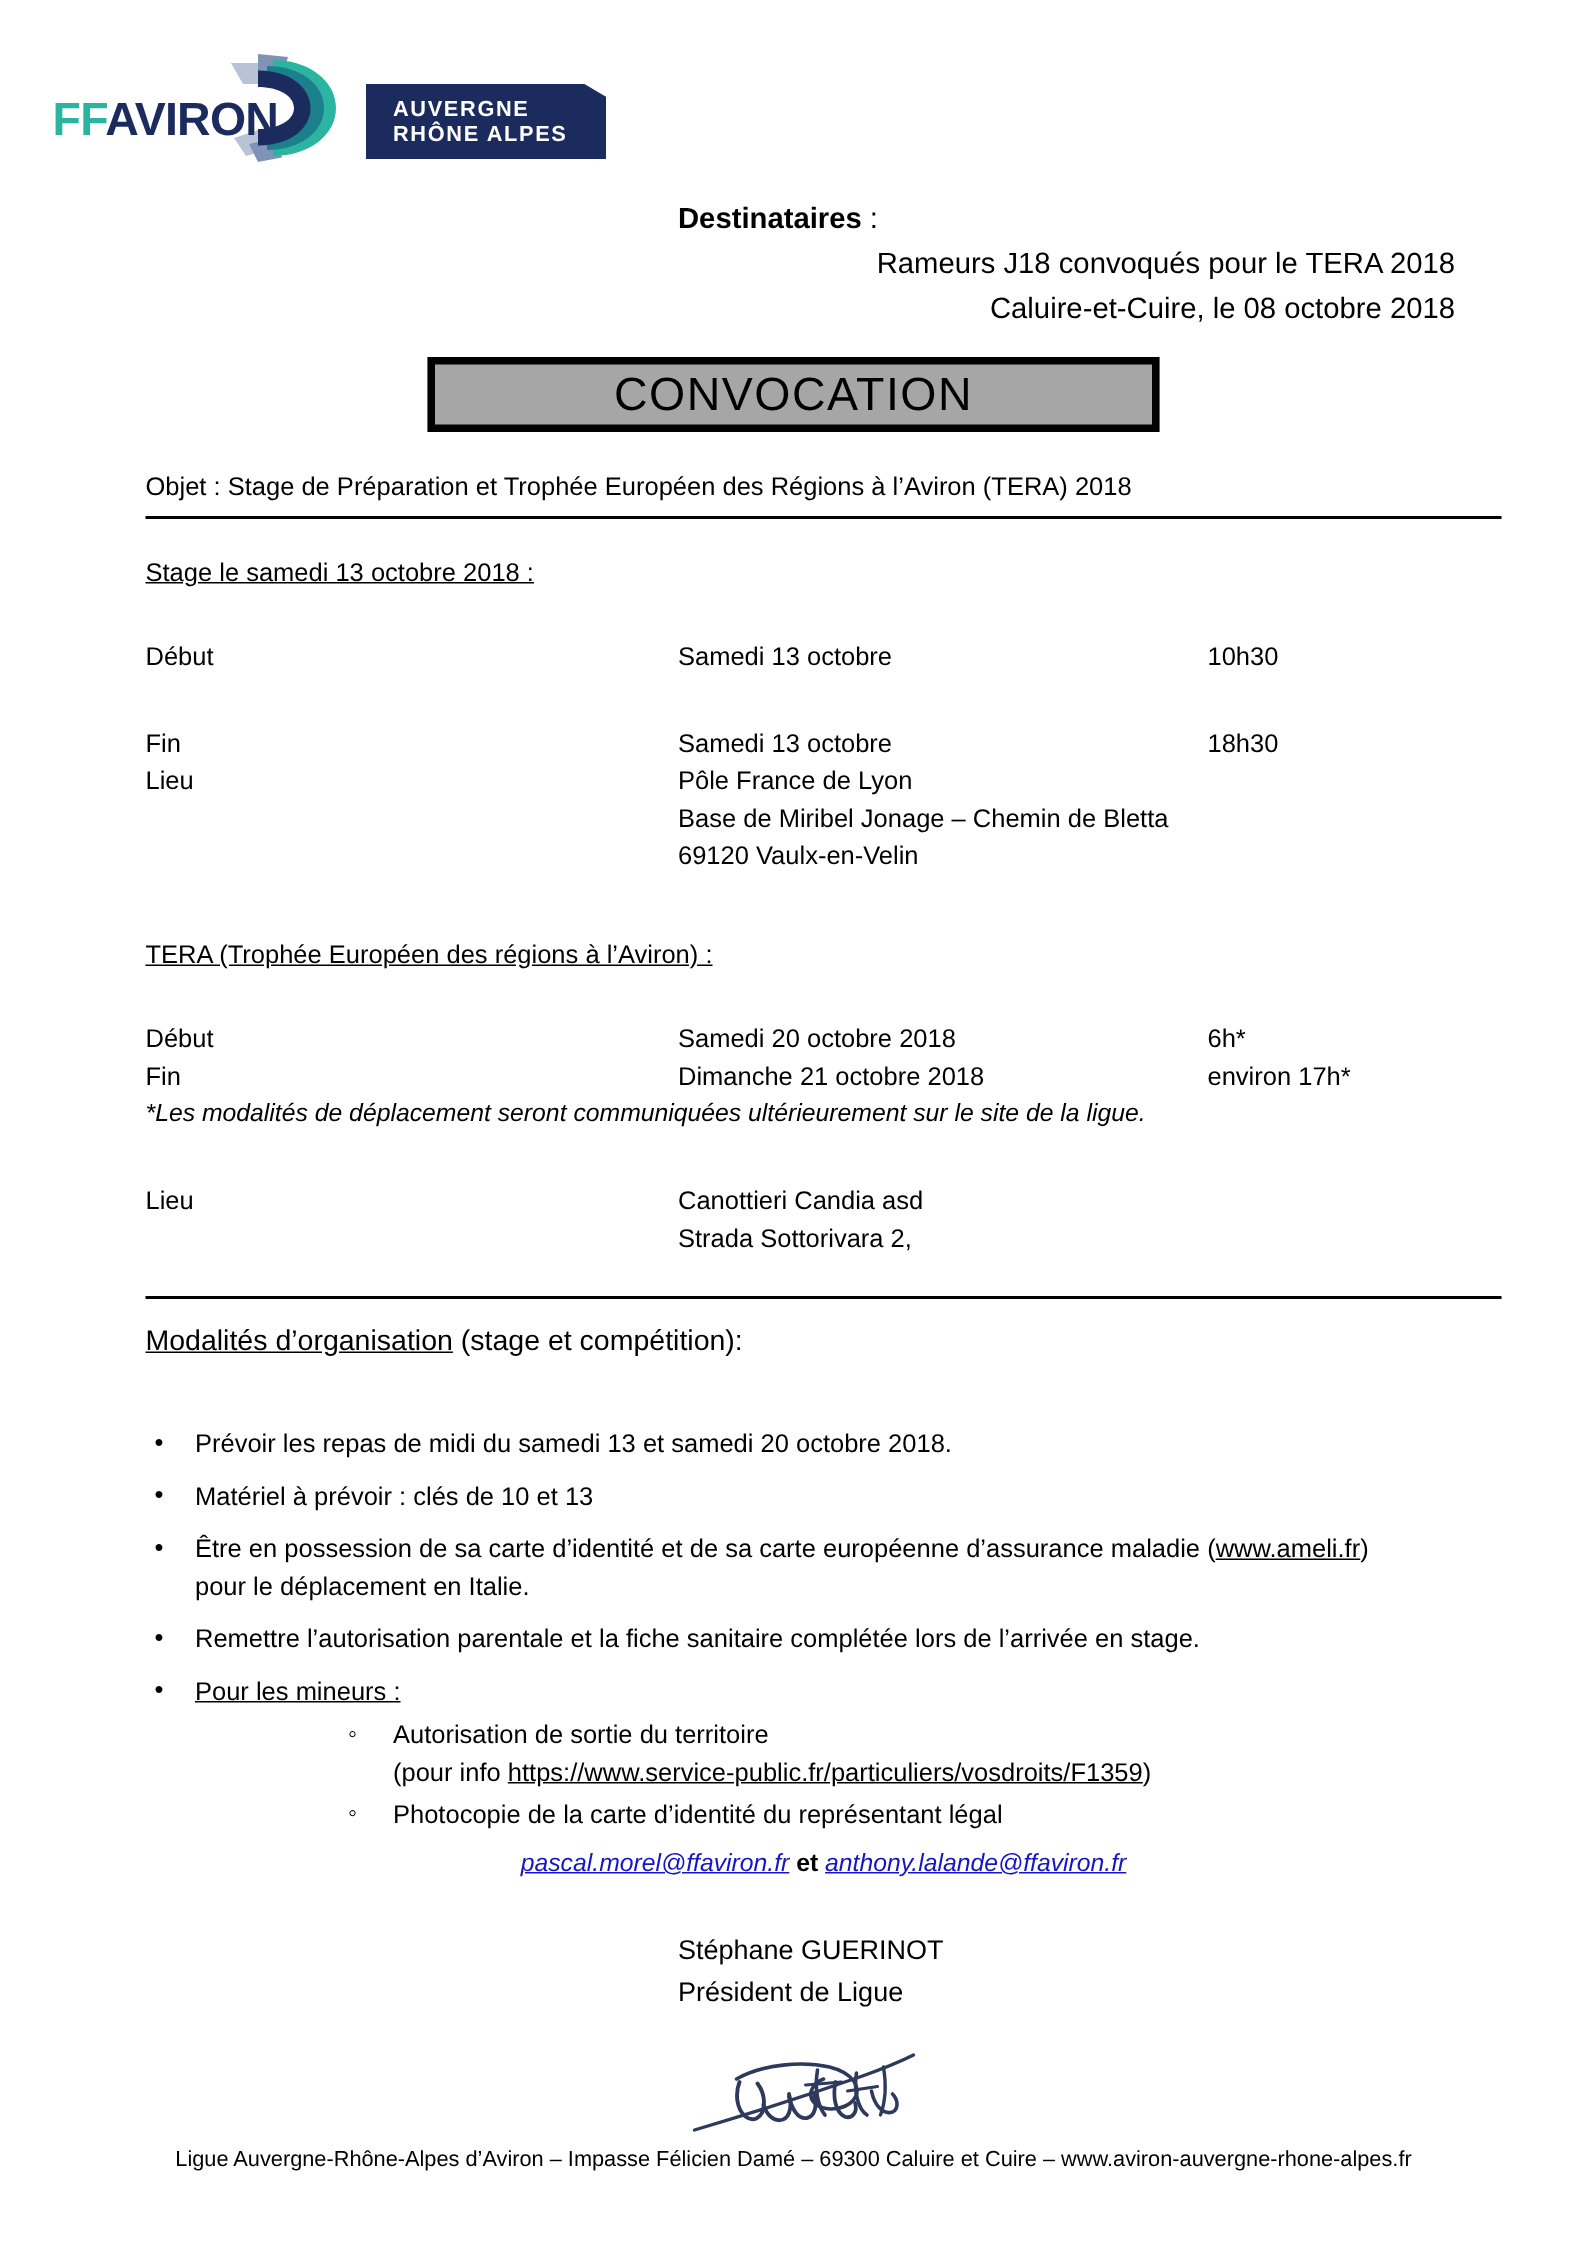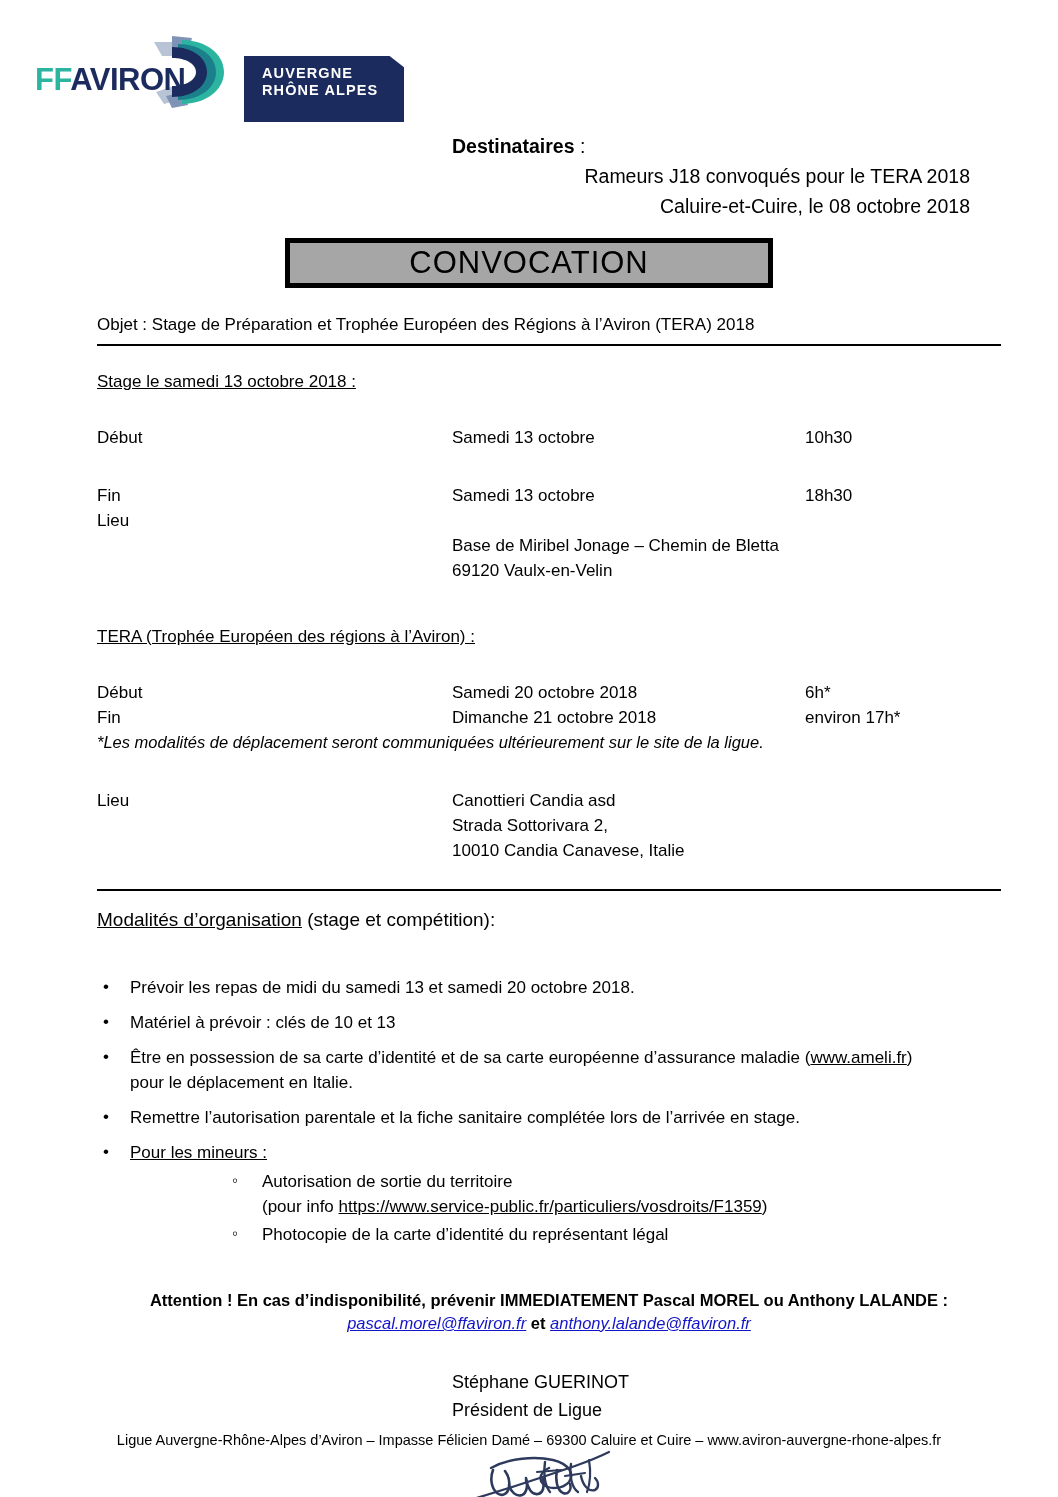--- a/index.html
+++ b/index.html
@@ -46,21 +46,21 @@
     left: 118px;
     top: 4px;
     width: 92px;
     height: 76px;
   }
   .region-badge {
     position: absolute;
     left: 214px;
     top: 26px;
     width: 160px;
-    height: 66px;
+    height: 50px;
     background: #1C2B5E;
     -webkit-clip-path: polygon(0 0, 91% 0, 100% 17%, 100% 100%, 0 100%);
     clip-path: polygon(0 0, 91% 0, 100% 17%, 100% 100%, 0 100%);
   }
   .region-badge span {
     display: block;
     color: #ffffff;
     font-weight: bold;
     font-size: 14.5px;
     letter-spacing: 1.1px;
@@ -296,20 +296,21 @@
 
     <div class="gap-md"></div>
 
     <div class="row">
       <div class="c1">Fin</div>
       <div class="c2">Samedi 13 octobre</div>
       <div class="c3">18h30</div>
     </div>
     <div class="row">
       <div class="c1">Lieu</div>
+      <div class="c2">Pôle France de Lyon</div>
       <div class="c3"></div>
     </div>
     <div class="row">
       <div class="c1"></div>
       <div class="c2" style="width:460px">Base de Miribel Jonage – Chemin de Bletta</div>
     </div>
     <div class="row">
       <div class="c1"></div>
       <div class="c2">69120 Vaulx-en-Velin</div>
     </div>
@@ -338,21 +339,20 @@
     <div class="row">
       <div class="c1">Lieu</div>
       <div class="c2">Canottieri Candia asd</div>
     </div>
     <div class="row">
       <div class="c1"></div>
       <div class="c2">Strada Sottorivara 2,</div>
     </div>
     <div class="row">
       <div class="c1"></div>
-      <div class="c2">10010 Candia Canavese, Italie</div>
     </div>
 
     <div class="gap-sm"></div>
     <hr class="hr-thick">
 
     <div class="sect-head" style="margin-top:18px;font-size:19px">
       <span class="u">Modalités d’organisation</span><span> (stage et compétition):</span>
     </div>
 
     <ul class="bullets" style="margin-top:44px">
@@ -376,21 +376,20 @@
             <span>Autorisation de sortie du territoire</span><br>
             <span>(pour info </span><a class="link-plain" href="#">https://www.service-public.fr/particuliers/vosdroits/F1359</a><span>)</span>
           </li>
           <li>
             <span>Photocopie de la carte d’identité du représentant légal</span>
           </li>
         </ul>
       </li>
     </ul>
 
-    <div class="attention">Attention ! En cas d’indisponibilité, prévenir IMMEDIATEMENT Pascal MOREL ou Anthony LALANDE :</div>
     <div class="mail-line">
       <a class="mail" href="#">pascal.morel@ffaviron.fr</a><span class="mail-sep"> et </span><a class="mail" href="#">anthony.lalande@ffaviron.fr</a>
     </div>
 
     <div class="sig-block">
       <div>Stéphane GUERINOT</div>
       <div>Président de Ligue</div>
     </div>
 
     <div class="sig-img">

